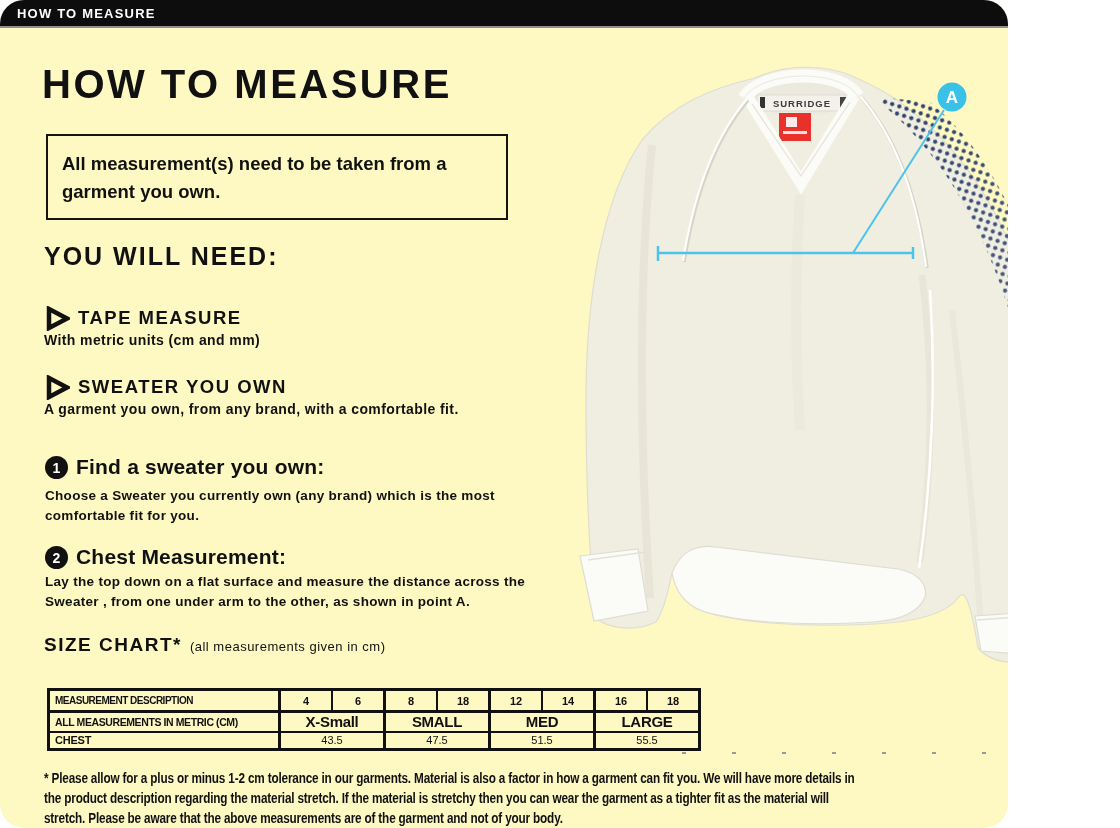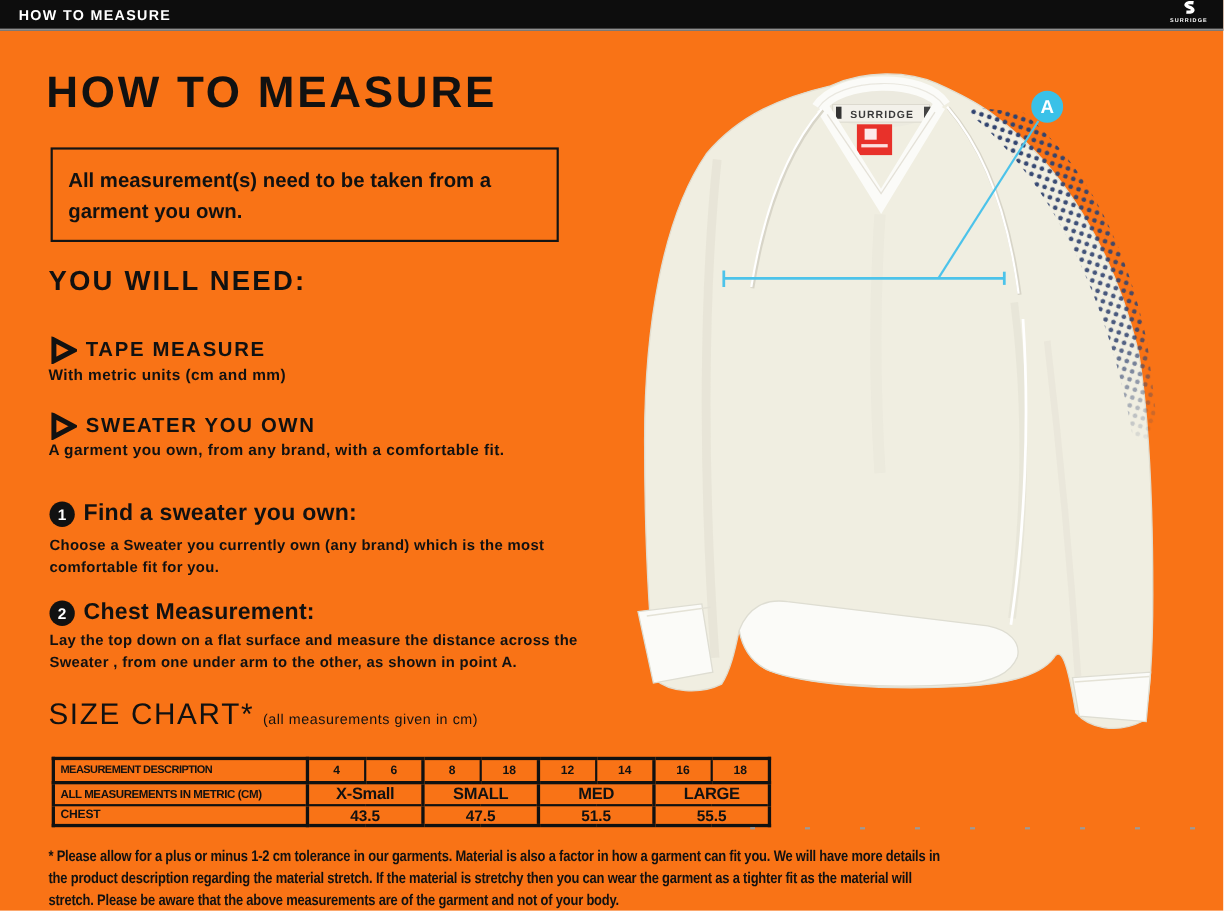--- a/index.html
+++ b/index.html
@@ -1,54 +1,54 @@
 <!DOCTYPE html>
 <html><head>
 <meta charset="utf-8">
 <style>
   html,body{margin:0;padding:0;background:#fff;}
-  .canvas{position:relative;width:1112px;height:828px;background:#f97316;overflow:hidden;
-          font-family:"Liberation Sans", sans-serif;color:#111;}
+  .canvas{position:relative;width:1008px;height:828px;background:#fef9c3;overflow:hidden;
+          font-family:"Liberation Sans", sans-serif;color:#111;border-radius:24px;}
   
   .topbar{position:absolute;left:0;top:0;width:1120px;height:26px;background:#0d0d0d;
           border-bottom:2px solid #8f8f8f;display:flex;align-items:center;}
   .topbar-title{color:#fff;font-size:13px;font-weight:bold;letter-spacing:1.2px;margin-left:17px;}
   .brand{position:absolute;right:22px;top:1px;display:flex;flex-direction:column;align-items:center;color:#fff;}
   .brand svg{display:block;}
   .brand-text{font-size:5px;font-weight:bold;letter-spacing:1px;color:#fff;margin-top:0px;}
   
   .h1{position:absolute;left:42px;top:62px;font-size:40px;font-weight:bold;letter-spacing:2.5px;}
   .notice{position:absolute;left:46px;top:134px;width:462px;height:86px;box-sizing:border-box;
           border:2.5px solid #141414;padding:14px 14px;font-size:18.5px;font-weight:bold;line-height:28px;}
   .h2{position:absolute;left:44px;top:242px;font-size:25px;font-weight:bold;letter-spacing:2px;}
   .need-title{position:absolute;font-size:18.5px;font-weight:bold;letter-spacing:1.5px;}
   .need-desc{position:absolute;font-size:14px;font-weight:bold;letter-spacing:0.4px;}
   .tri{position:absolute;width:24px;height:25px;}
   .badge{position:absolute;width:23px;height:23px;border-radius:50%;background:#111;color:#fff;
          font-size:14px;font-weight:bold;display:flex;align-items:center;justify-content:center;}
   .step-title{position:absolute;font-size:21px;font-weight:bold;letter-spacing:0.2px;}
   .step-desc{position:absolute;width:505px;font-size:13.5px;font-weight:bold;line-height:19.5px;letter-spacing:0.3px;}
   .sc-head{position:absolute;left:44px;top:634px;}
-  .sc-big{font-size:27px;font-weight:normal;letter-spacing:1.5px;}
+  .sc-big{font-size:19px;font-weight:bold;letter-spacing:1.5px;}
   .sc-small{font-size:13px;font-weight:normal;letter-spacing:0.5px;margin-left:8px;}
   
   .size-table{position:absolute;left:47px;top:688px;border-collapse:collapse;table-layout:fixed;}
   .size-table td,.size-table th{border:2px solid #111;padding:0;text-align:center;vertical-align:middle;
          font-family:"Liberation Sans", sans-serif;white-space:nowrap;overflow:hidden;}
   .size-table .lbl{width:223px;text-align:left;padding-left:5px;}
   .size-table .sz{width:50px;}
   .r1{height:22px;}
   .r2{height:20px;}
   .r3{height:18px;}
   .t-head{font-size:10px;font-weight:bold;letter-spacing:-0.5px;}
   .t-size{font-size:11px;font-weight:bold;}
   .t-metric{font-size:10.5px;font-weight:bold;letter-spacing:-0.4px;}
   .t-group{font-size:15px;font-weight:bold;letter-spacing:-0.3px;}
   .t-chest{font-size:11px;font-weight:bold;letter-spacing:-0.2px;}
-  .t-val{font-size:14px;font-weight:bold;}
+  .t-val{font-size:11px;font-weight:normal;}
   .bL{border-left-width:3px !important;}
   .bR{border-right-width:3px !important;}
   .bT{border-top-width:3px !important;}
   .bB{border-bottom-width:3px !important;}
   
   .footnote{position:absolute;left:44px;top:768px;width:965px;font-size:14px;font-weight:bold;
             line-height:20px;letter-spacing:-0.2px;transform:scaleX(0.84);transform-origin:left top;}
   .figure{position:absolute;left:578px;top:48px;}
   .dashes{position:absolute;left:682px;top:752px;width:432px;height:2px;
           background:repeating-linear-gradient(90deg,#9a9a9a 0 4px,transparent 4px 50px);}

